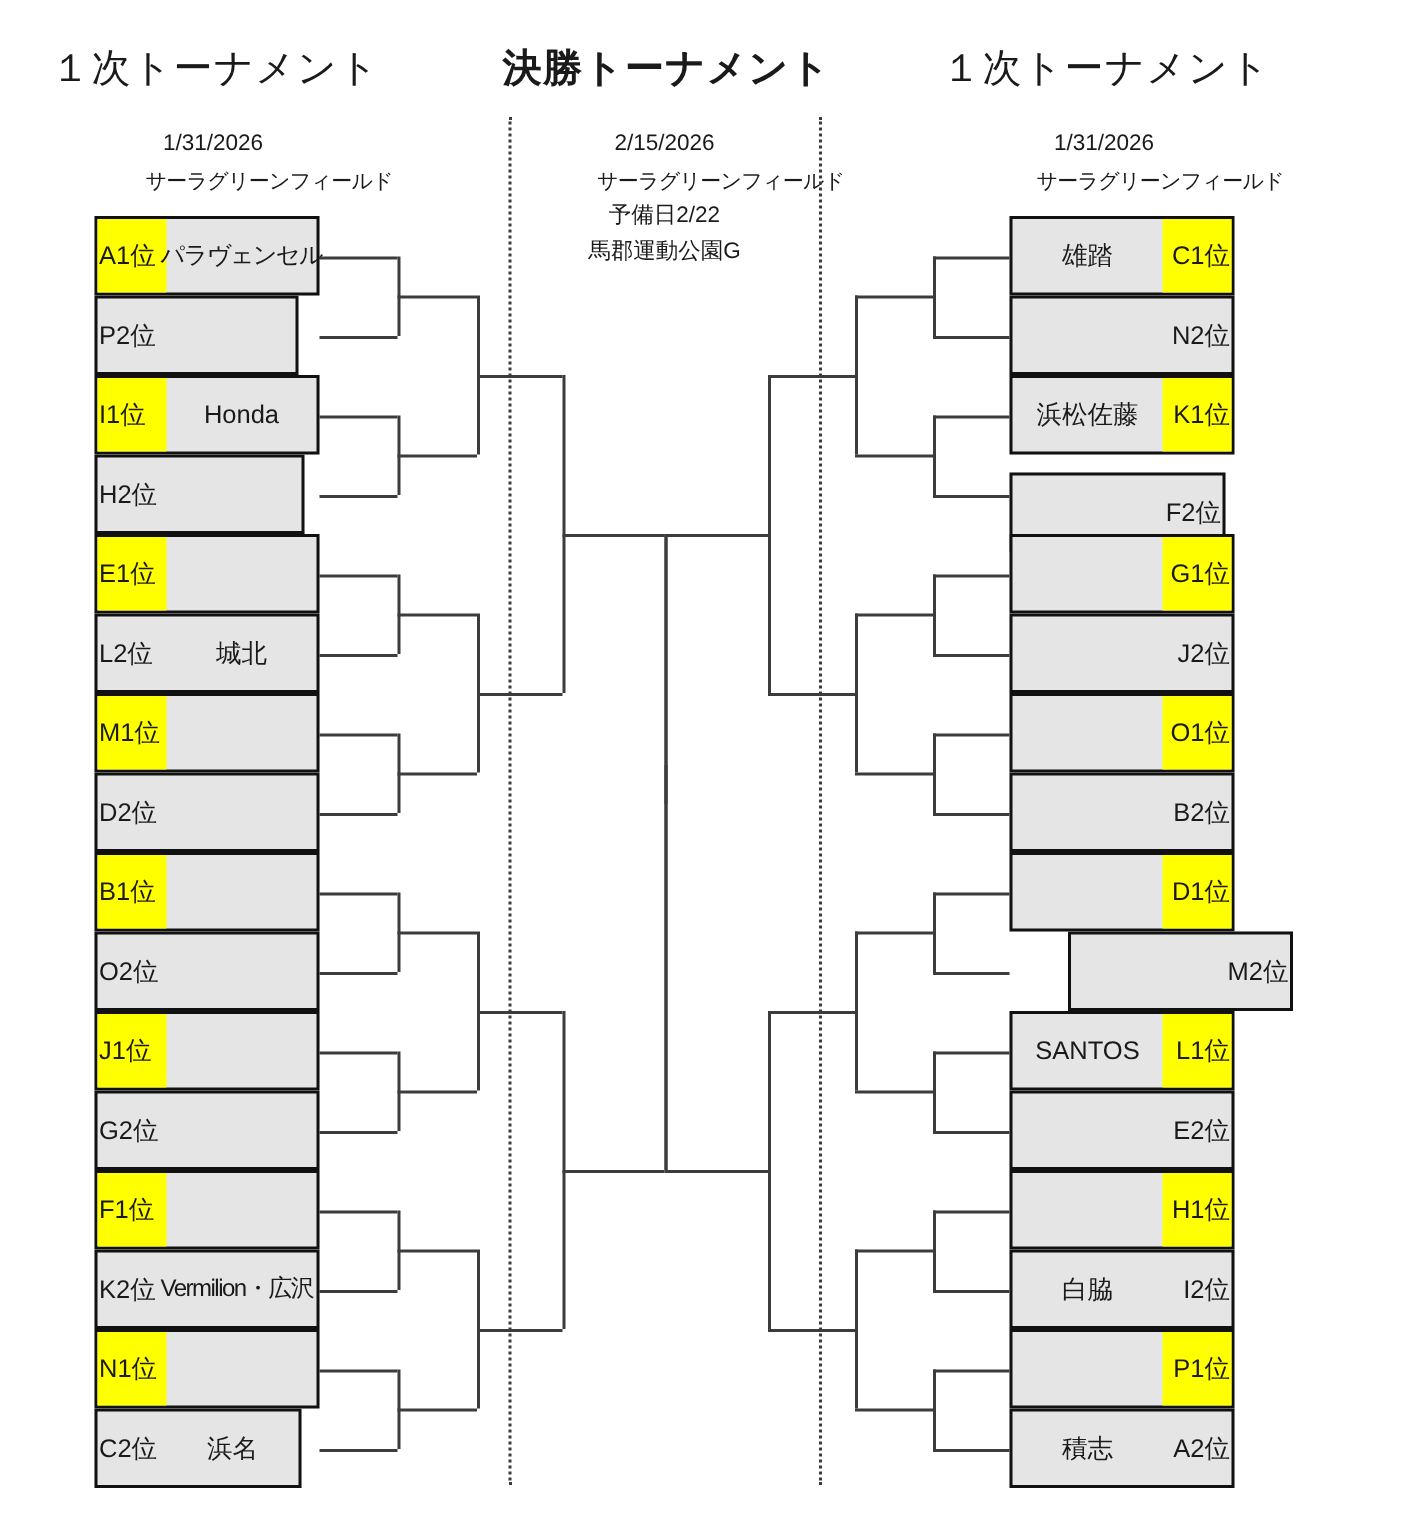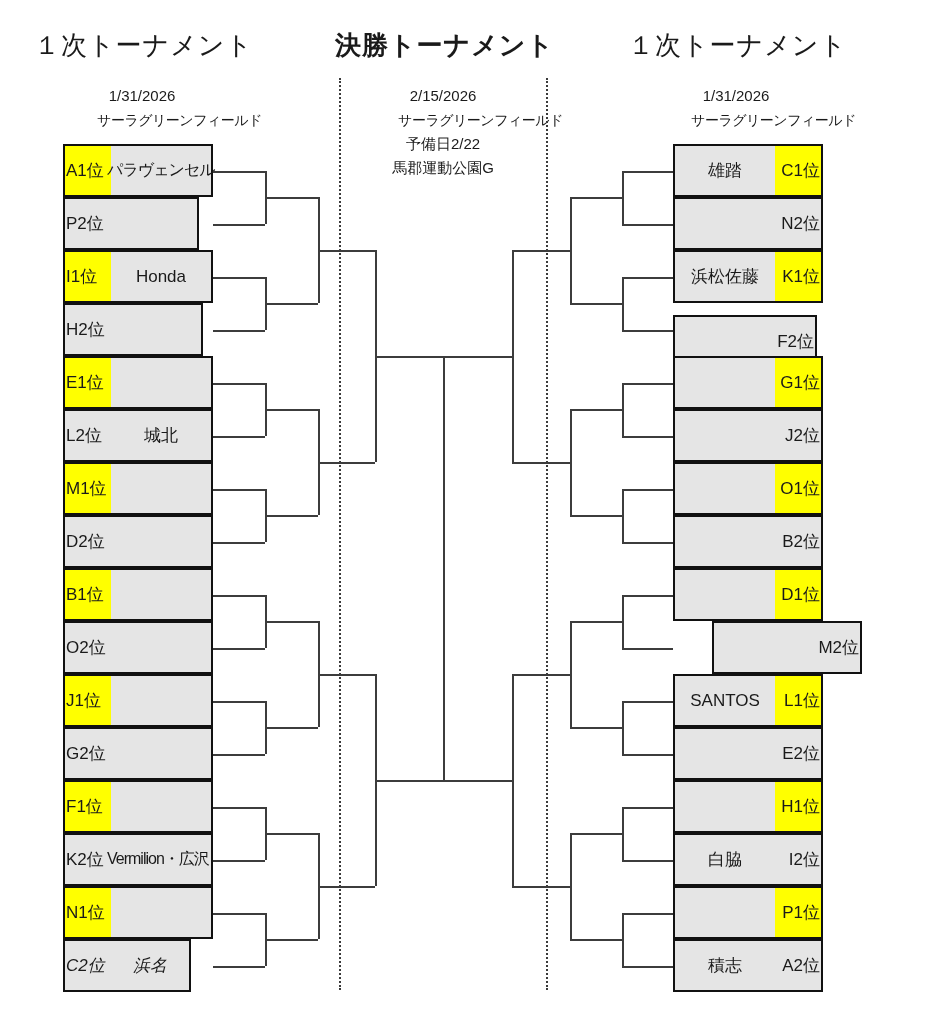--- a/index.html
+++ b/index.html
@@ -139,21 +139,21 @@
         <div class="cellname"></div>
       </div>
       <div class="slot" style="left: 63px; top: 833px; width: 150px; height: 53px;">
         <div class="cellcode">K2位</div>
         <div class="cellname" style="justify-content: flex-start; margin-left: -4px; letter-spacing: -1px; font-size: 16px;">Vermilion・広沢</div>
       </div>
       <div class="slot" style="left: 63px; top: 886px; width: 150px; height: 53px;">
         <div class="cellcode hl">N1位</div>
         <div class="cellname"></div>
       </div>
-      <div class="slot" style="left: 63px; top: 939px; width: 128px; height: 53px; font-style: italic;">
+      <div class="slot" style="left: 63px; top: 939px; width: 138px; height: 53px;">
         <div class="cellcode">C2位</div>
         <div class="cellname">浜名</div>
       </div>
     </div>
 
   <div class="sidecol right" id="right-col">
       <div class="slot" style="left: 673px; top: 144px; width: 150px; height: 53px;">
         <div class="cellname">雄踏</div>
         <div class="cellcode hl">C1位</div>
       </div>

